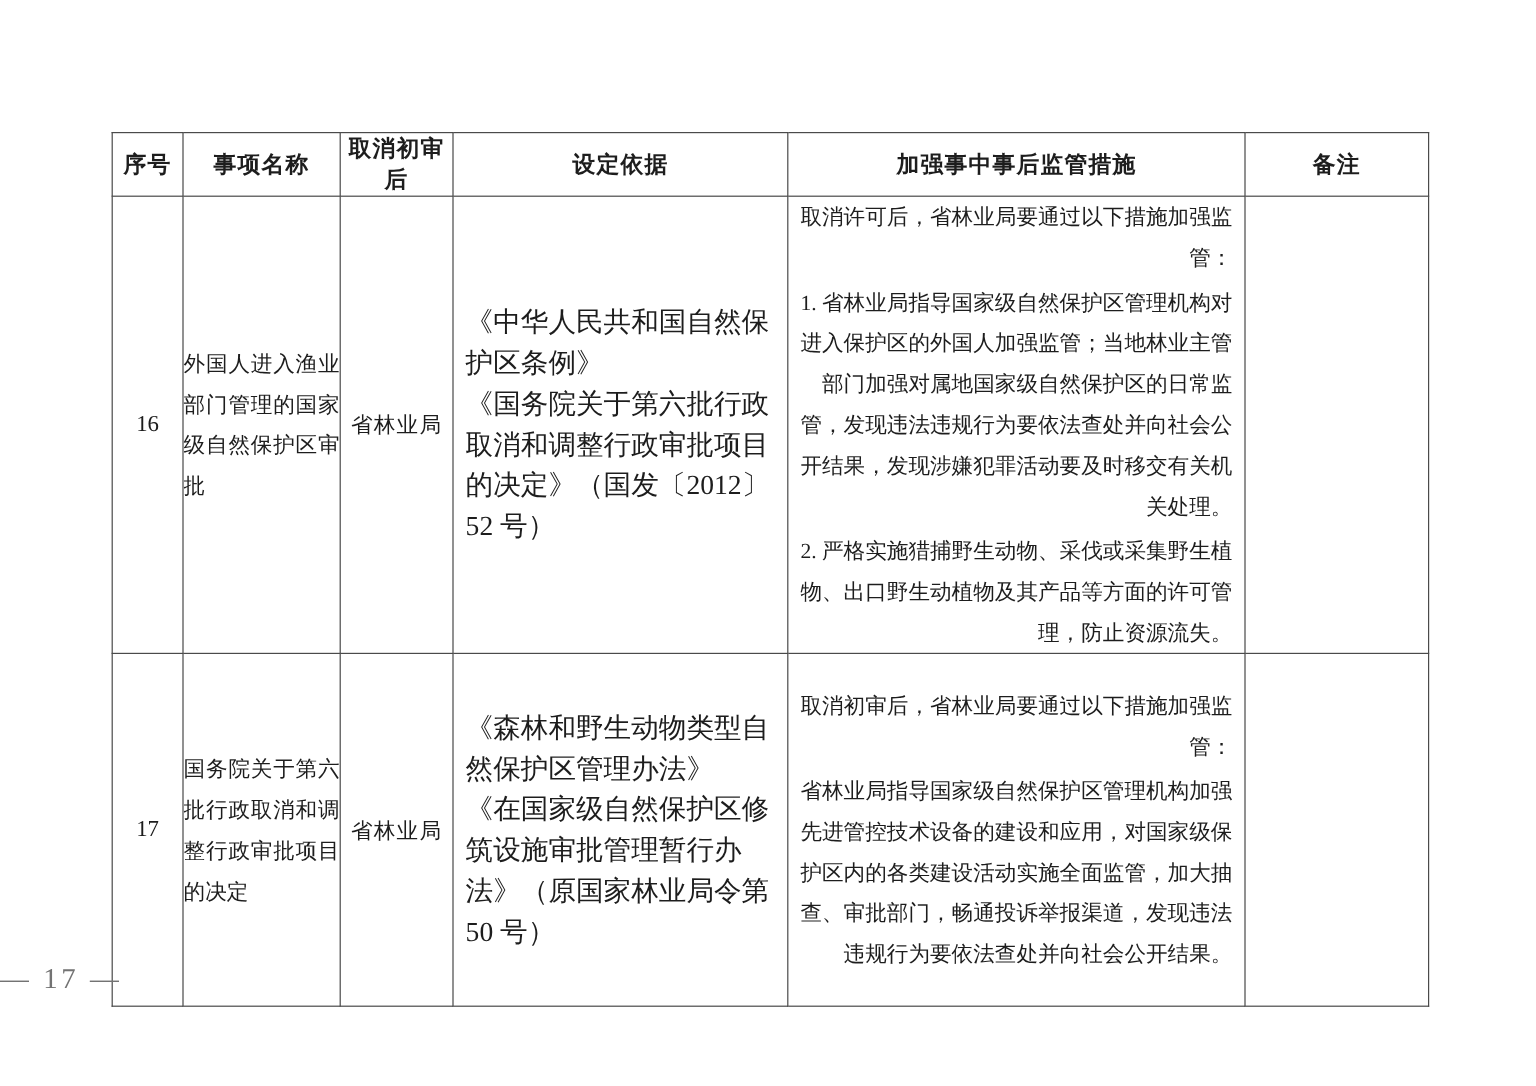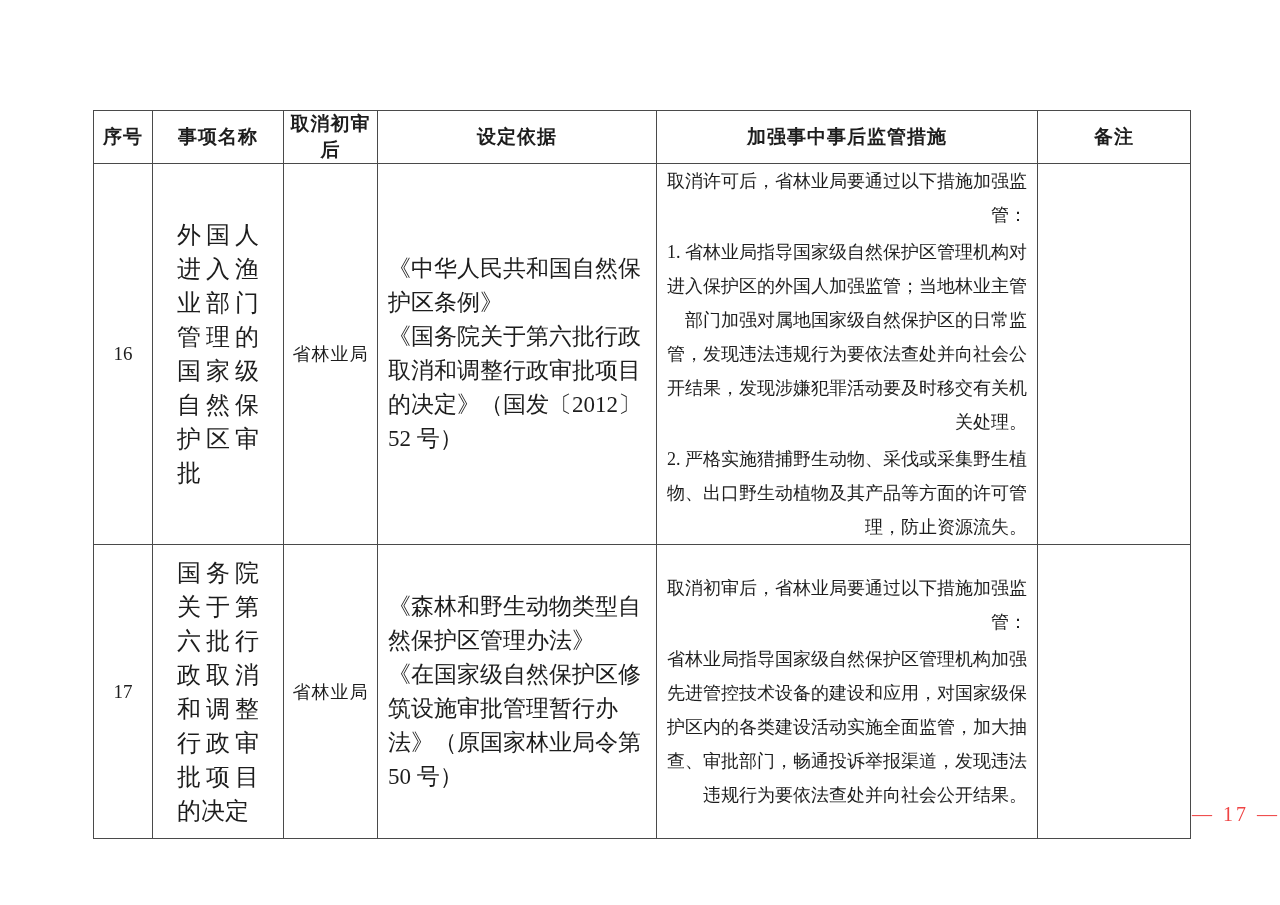--- a/index.html
+++ b/index.html
@@ -37,22 +37,22 @@
     text-align: center;
     padding: 0;
   }
   .row-16 { height: 353px; }
   .row-17 { height: 294px; }
   .c-num {
     text-align: center;
     font-size: 19px;
   }
   .c-name {
-    padding: 0 24px;
-    font-size: 24px;
+    padding: 0 0;
+    font-size: 18px;
     line-height: 34px;
     text-align: justify;
     text-align-last: left;
   }
   .c-dept {
     text-align: center;
     font-size: 18px;
     letter-spacing: 1px;
   }
   .c-basis {
@@ -70,24 +70,24 @@
   .c-remark { }
   .c-basis p, .c-measures p, .c-name p {
     margin: 0;
   }
   .c-measures p + p { margin-top: 3px; }
   .page-number {
     position: absolute;
     top: 803px;
     left: 0;
     right: 0;
-    text-align: right;
-    font-size: 20px;
+    text-align: left;
+    font-size: 24px;
     letter-spacing: 3px;
-    color: #ef4444;
+    color: #737373;
   }
 </style>
 </head>
 <body>
 
 <div class="page">
 
   <table class="doc-table">
     <colgroup>
       <col style="width:59px">

